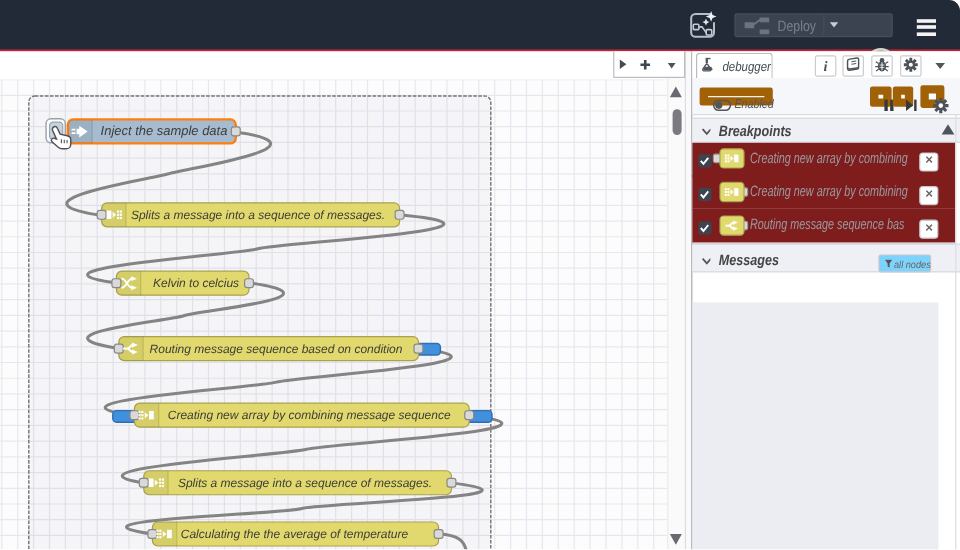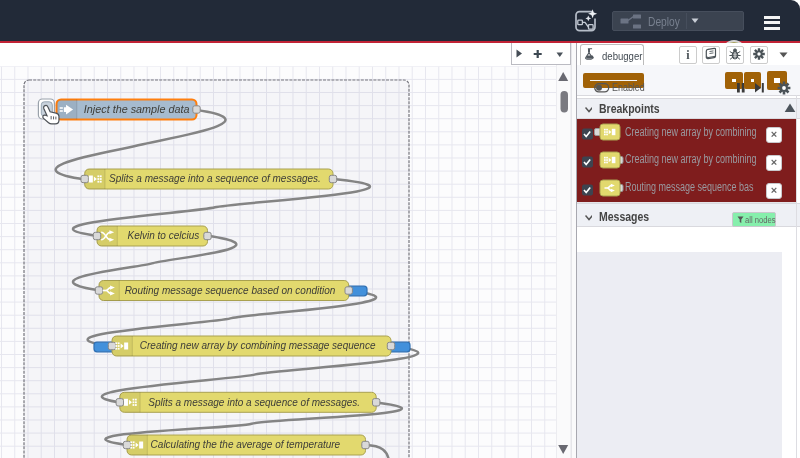--- a/index.html
+++ b/index.html
@@ -10,21 +10,21 @@
       border-top-right-radius:9px;}
   #deploy{position:absolute;left:612px;top:11px;width:90px;height:18px;
       background:#3b4350;border:1px solid #464e5c;border-radius:2px;padding-left:40px;}
   #deploy .txt{position:absolute;left:35px;top:2.5px;font-size:12.5px;color:#78808f;transform:scaleX(0.82);transform-origin:0 0;}
   #avatar{position:absolute;left:722px;top:9px;width:24px;height:24px;border-radius:50%;
       background:#a7a158;border:2px solid #d4d4d4;box-sizing:border-box;
       color:#fff;font-size:11px;text-align:center;line-height:21px;margin-top:31px;}
   #burger div{position:absolute;left:764px;width:15.5px;height:2.8px;background:#f4f4f4;}
   #canvas{position:absolute;left:0;top:43px;width:576px;height:415px;}
   #sidebar{position:absolute;left:576px;top:43px;width:224px;height:415px;background:#fff;
-      border-left:1px solid #a8a8b0;box-sizing:border-box;}
+      border-left:1px solid #a8a8b0;box-sizing:border-box;font-style:italic;}
   .sbrow{position:absolute;left:0;width:223px;}
   #tabbar{top:0;height:22px;background:#fff;border-bottom:1px solid #bbb;}
   #tab{position:absolute;left:3px;top:1px;width:62px;height:21px;background:#fff;
      border:1px solid #bbb;border-bottom:none;border-top-left-radius:3px;border-top-right-radius:3px;}
   #tab span{position:absolute;left:21px;top:4.5px;font-size:11px;color:#424a52;transform:scaleX(0.87);transform-origin:0 0;}
   .tbtn{position:absolute;top:3px;width:16px;height:16px;background:#fff;border:1px solid #ccc;
      border-radius:2px;text-align:center;}
   #dbgbar{top:22px;height:30px;background:#f6f7fa;border-bottom:1px solid #d9d9de;}
   .dbtn{position:absolute;background:#fff;border:7px solid #a16207;border-radius:2px;box-sizing:border-box;}
   #enbtn{left:6px;top:8px;width:61px;height:15px;font-size:10.5px;color:#555;background:#f4f4f6;}
@@ -358,21 +358,21 @@
       <path d="M7,43 l2.2,2.5 4,-5" stroke="#fff" stroke-width="1.6" fill="none"></path>
       <rect x="5" y="65.5" width="11" height="11" rx="2" fill="#3d4450"></rect>
       <path d="M7,71 l2.2,2.5 4,-5" stroke="#fff" stroke-width="1.6" fill="none"></path>
     </svg>
 
   <div class="sechdr" style="top:160px;height:24px">
     <svg class="chev" style="top:9.5px" width="8" height="8">
         <path d="M0.5,1.5 l3.5,4 3.5,-4" stroke="#555" stroke-width="1.5" fill="none"></path>
       </svg>
     <span class="lbl" style="top:6px">Messages</span>
-    <div style="position:absolute;left:155px;top:8px;width:42px;height:13px;background:#86efac;border:1px solid #c8c8cc;border-radius:2px;font-size:8.5px;font-weight:normal;color:#666;white-space:nowrap;">
+    <div style="position:absolute;left:155px;top:8px;width:42px;height:13px;background:#7dd3fc;border:1px solid #c8c8cc;border-radius:2px;font-size:8.5px;font-weight:normal;color:#666;white-space:nowrap;">
       <svg style="position:absolute;left:4px;top:2.5px" width="8" height="8">
           <path d="M0.5,0.5 h6 l-2.2,3 v3.5 l-1.6,-1 v-2.5z" fill="#555"></path>
         </svg>
       <span style="position:absolute;left:12px;top:1.5px;transform:scaleX(0.9);transform-origin:0 0;">all nodes</span>
     </div>
   </div>
   <div style="position:absolute;left:0;top:209px;width:205px;height:206px;background:#ecedf3;"></div>
   <div style="position:absolute;left:219px;top:52px;width:1px;height:363px;background:#dddde2;"></div>
 </div>
 

